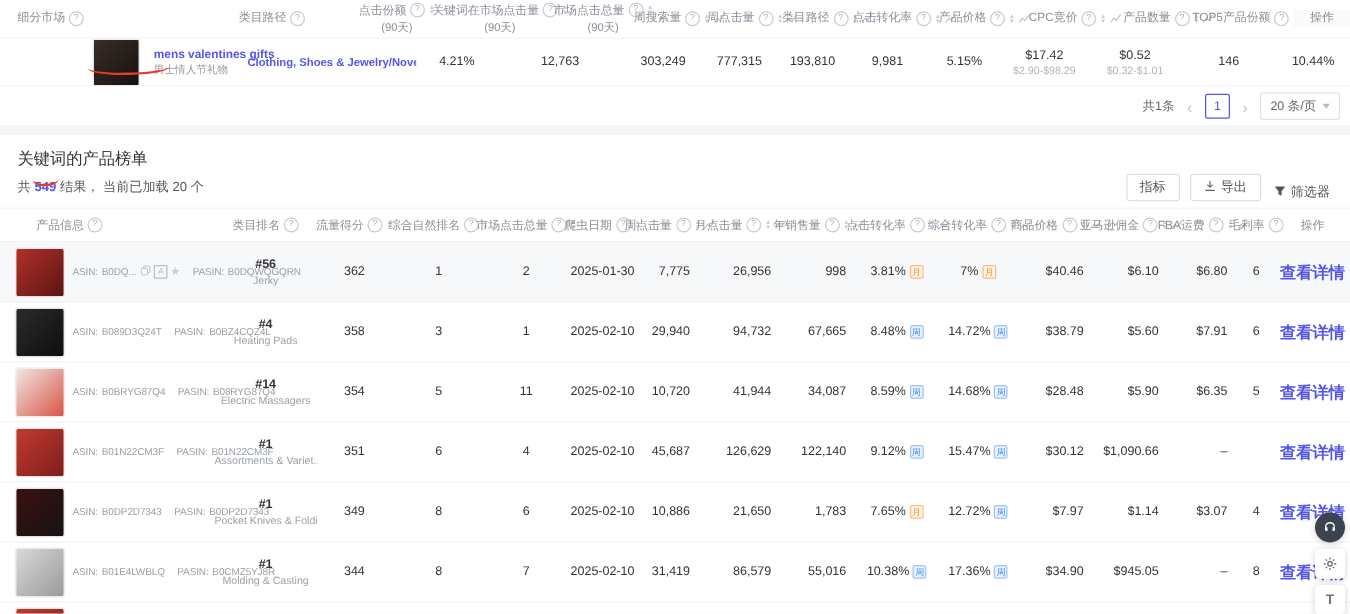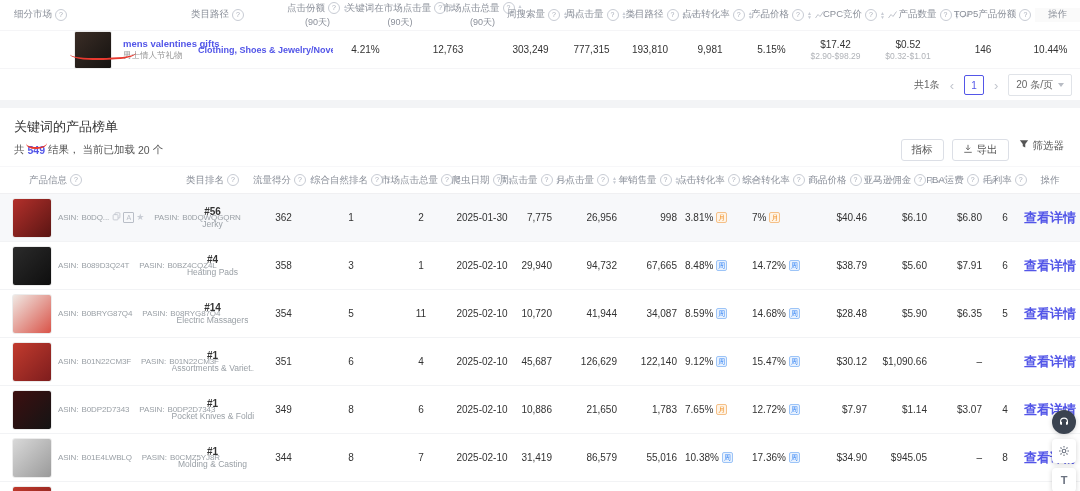--- a/index.html
+++ b/index.html
@@ -66,21 +66,21 @@
 
   
   .sec-title{font-size:13px;font-weight:normal;color:#333;padding:4px 14px 2px;}
   .count-row{display:flex;align-items:center;padding:0 14px;height:24px;}
   .count-text{font-size:10.5px;color:#555;display:flex;gap:3px;align-items:center;}
   .count-num{color:var(--accent);font-weight:bold;}
   .btns{margin-left:auto;display:flex;gap:8px;align-items:center;}
   .btn{height:22px;border:1px solid #dcdfe6;border-radius:3px;background:#fff;padding:0 10px;
        font-size:10.5px;color:#555;display:flex;align-items:center;gap:4px;cursor:pointer;}
   .btn-filter{height:22px;border:none;background:none;padding:0 2px;font-size:10.5px;color:#555;
-       display:flex;align-items:flex-start;gap:4px;cursor:pointer;}
+       display:flex;align-items:flex-end;gap:4px;cursor:pointer;}
 
   
   .pt .thead{height:26px;margin-top:4px;border-top:1px solid #f7f7f9;border-bottom:1px solid #f0f0f2;}
   .pt .th.c0,.pt .cell.c0{width:170px;}
   .pt .th.c1,.pt .cell.c1{width:85px;}
   .pt .th.c2,.pt .cell.c2{width:57px;}
   .pt .th.c3,.pt .cell.c3{width:78px;}
   .pt .th.c4,.pt .cell.c4{width:62px;}
   .pt .th.c5,.pt .cell.c5{width:60px;}
   .pt .th.c6,.pt .cell.c6{width:48px;}
@@ -101,21 +101,21 @@
   .p-thumb{width:38px;height:38px;border-radius:3px;border:1px solid #ececec;flex:none;}
   .asin-line{font-size:8px;color:#9aa0a6;display:flex;align-items:center;gap:3px;white-space:nowrap;letter-spacing:-0.1px;}
   .pasin-label{margin-left:7px;}
   .row-icons{display:flex;align-items:center;gap:2px;}
   .a-ico{width:9px;height:9px;border:1px solid #b9bec7;border-radius:1px;color:#b9bec7;font-size:7px;
          line-height:9px;text-align:center;display:inline-block;}
   .star-ico{color:#c8ccd4;font-size:9px;line-height:9px;}
   .rank-cell{flex-direction:column;gap:2px;}
   .rank-num{font-weight:bold;font-size:10px;color:#333;}
   .rank-cat{font-size:8.5px;color:#9aa0a6;max-width:82px;white-space:nowrap;overflow:hidden;}
-  .pct-cell{justify-content:flex-start;padding-right:2px;gap:3px;}
+  .pct-cell{justify-content:center;padding-right:2px;gap:3px;}
   .badge{width:11px;height:11px;border-radius:2px;font-size:7px;display:flex;align-items:center;
          justify-content:center;box-sizing:border-box;flex:none;}
   .badge.orange{color:#f08c1f;background:#fff4e6;border:1px solid #f5c088;}
   .badge.blue{color:#3d8af5;background:#e9f2fe;border:1px solid #9cc4f7;}
   .action-link{font-size:13px;font-weight:bold;}
 
   
   .ann{position:absolute;border-bottom:2px solid #e8392f;border-radius:45%;pointer-events:none;}
   #ann-keyword{left:70px;top:46px;width:66px;height:12px;transform:rotate(-1.2deg);}
   #ann-count{left:26px;top:136px;width:21px;height:11px;transform:rotate(-1.5deg);}

